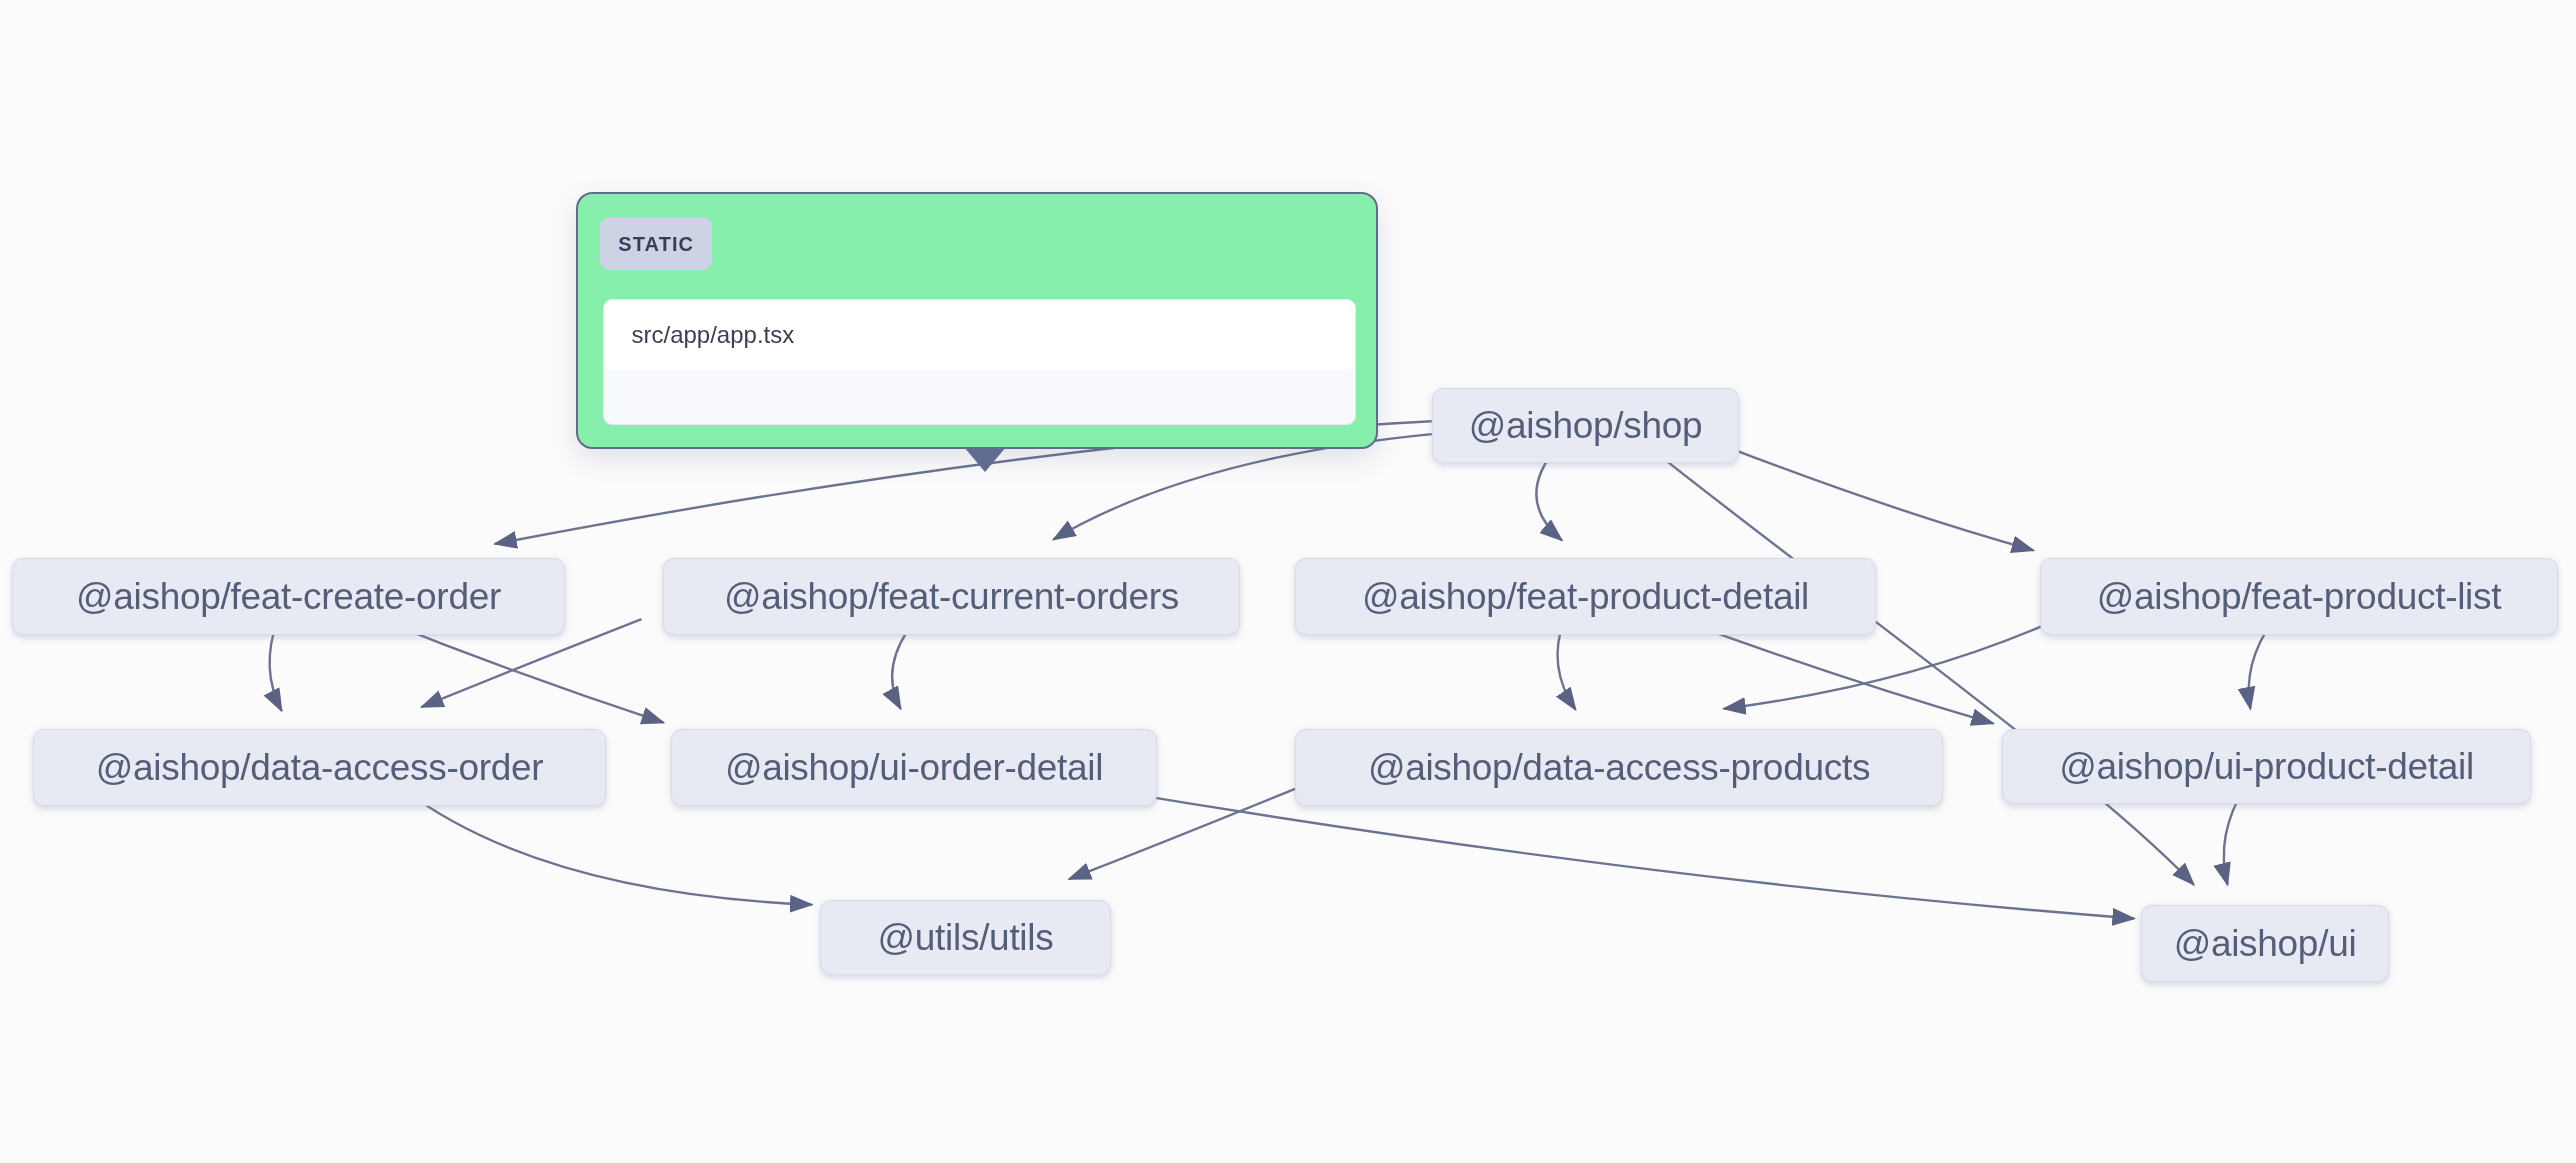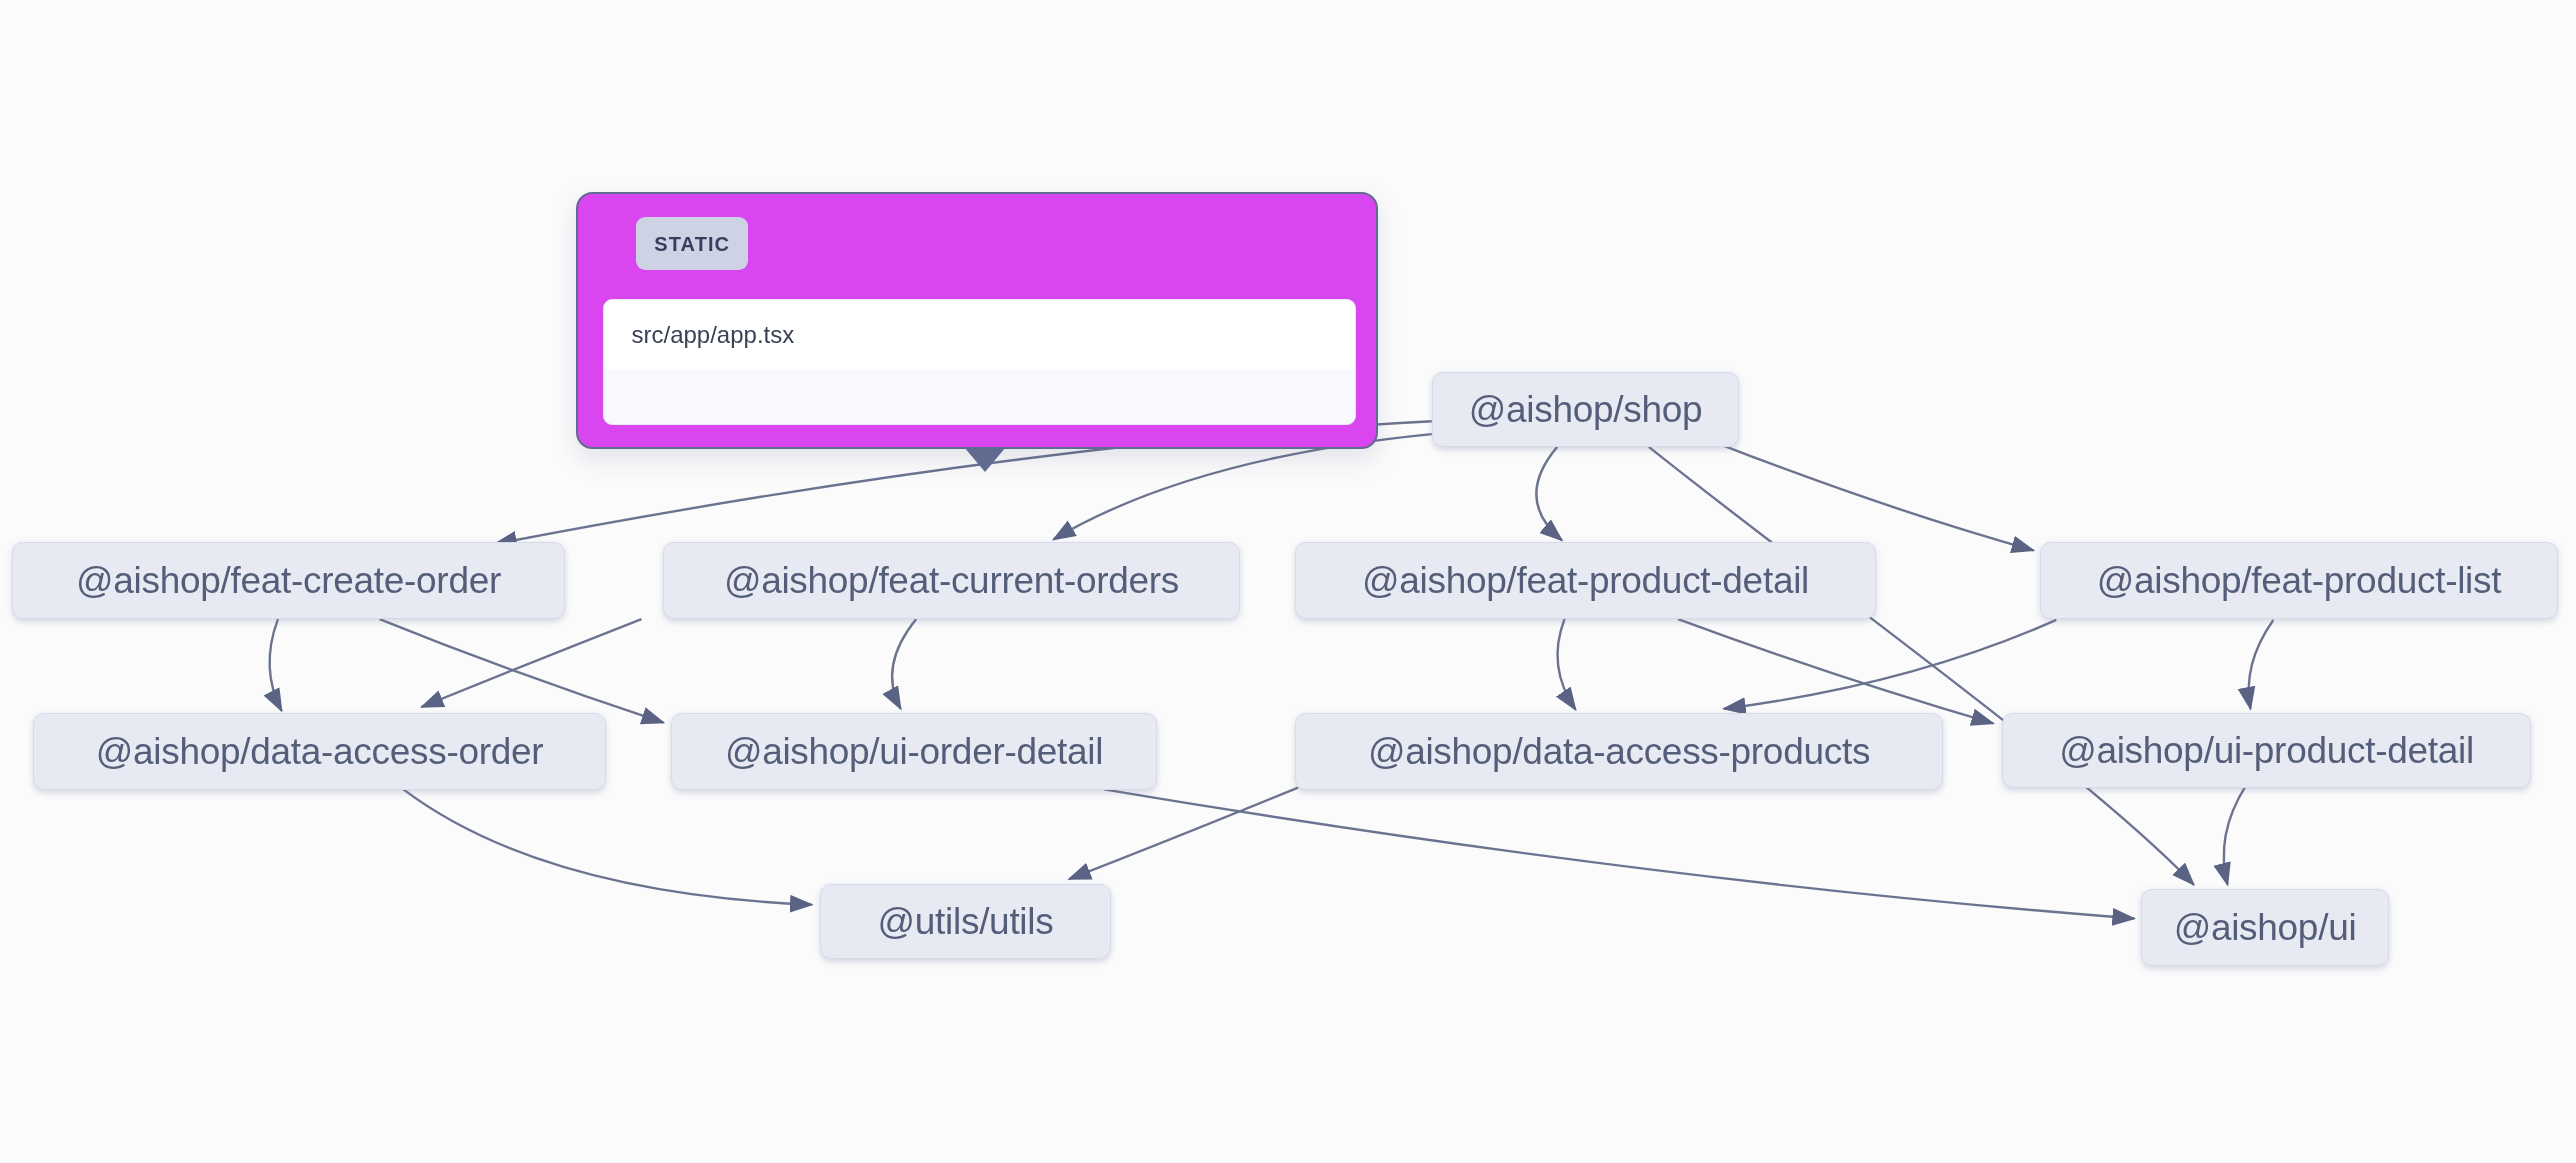--- a/index.html
+++ b/index.html
@@ -14,30 +14,29 @@
   }
   .arrow-glyph{fill:var(--arrow,#5b6384);}
   .node{
     position:absolute;display:flex;align-items:center;justify-content:center;
     background:var(--node-bg,#e8eaf3);
     border:0.9px solid var(--node-border,#d7dbe9);
     border-radius:11px;
     color:var(--node-text,#555e79);
     font-size:37px;letter-spacing:-0.3px;
     box-shadow:0 2.7px 6.4px rgba(120,130,160,0.28);
-    white-space:nowrap;cursor:pointer;box-sizing:border-box;
+    white-space:nowrap;cursor:pointer;box-sizing:border-box;margin-top:16px;
   }
   .tooltip{
     position:absolute;left:576px;top:192px;width:802px;height:257px;
-    background:#d946ef;
+    background:#86efac;
     border:2.3px solid var(--tip-border,#606b90);
     border-radius:16.5px;
     box-shadow:0 9.2px 26px rgba(80,90,120,0.15);
     box-sizing:border-box;
-    padding-left:36px;
   }
   .tooltip .caret{
     position:absolute;left:386px;top:253px;width:0;height:0;
     border-left:21px solid transparent;border-right:21px solid transparent;
     border-top:25px solid var(--tip-border,#5d6788);
   }
   .tip-header{
     display:flex;align-items:center;gap:22px;
     padding:23px 24px 0 22px;
   }

